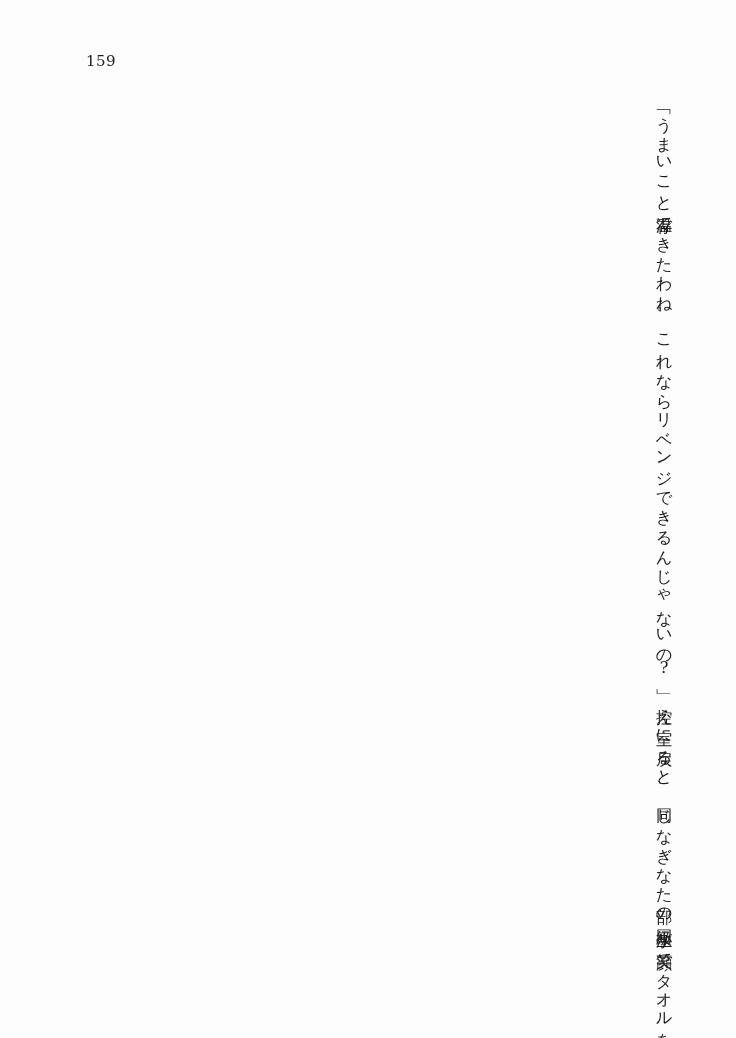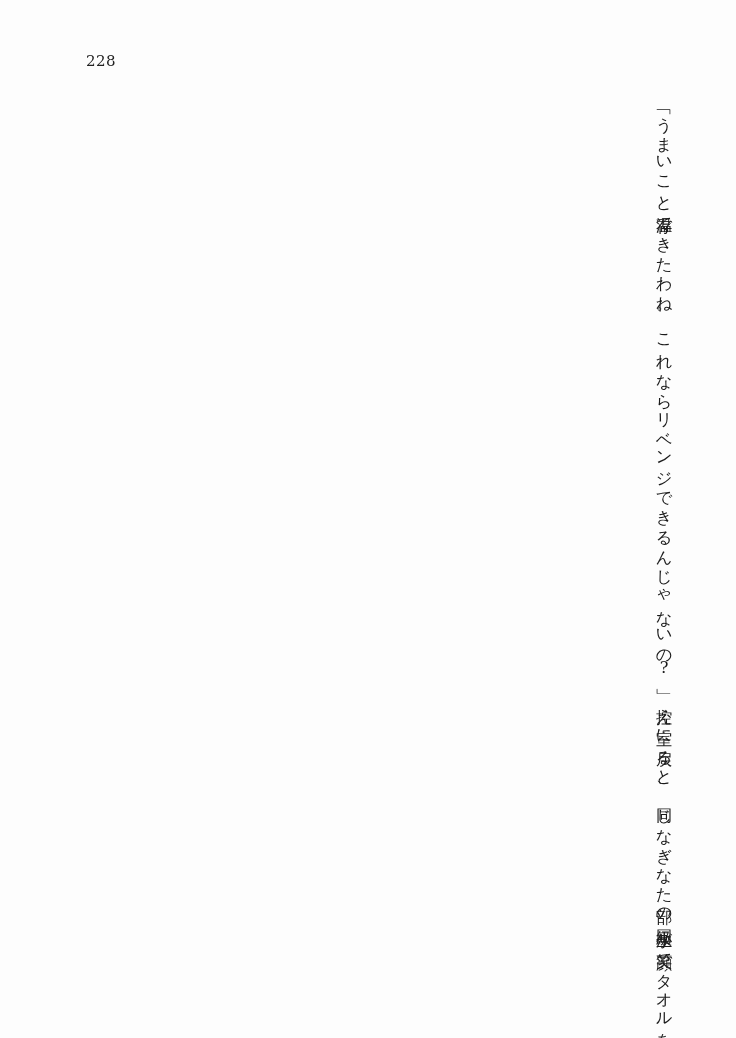--- a/index.html
+++ b/index.html
@@ -60,19 +60,19 @@
     color: #1b1b1b;
   }
   .line.indent {
     padding-top: 17px;
   }
 </style>
 </head>
 <body>
 
 <div class="page">
-  <div class="page-number">228</div>
+  <div class="page-number">159</div>
   <div class="text-body">
     <div class="line">「うまいこと温存できたわね。これならリベンジできるんじゃないの?」</div>
     <div class="line indent">控え室に戻ると、同じなぎなた部の同級生が笑顔でタオルを差しだしてくる。</div>
 
   </div>
 </div>
 
 </body></html>

